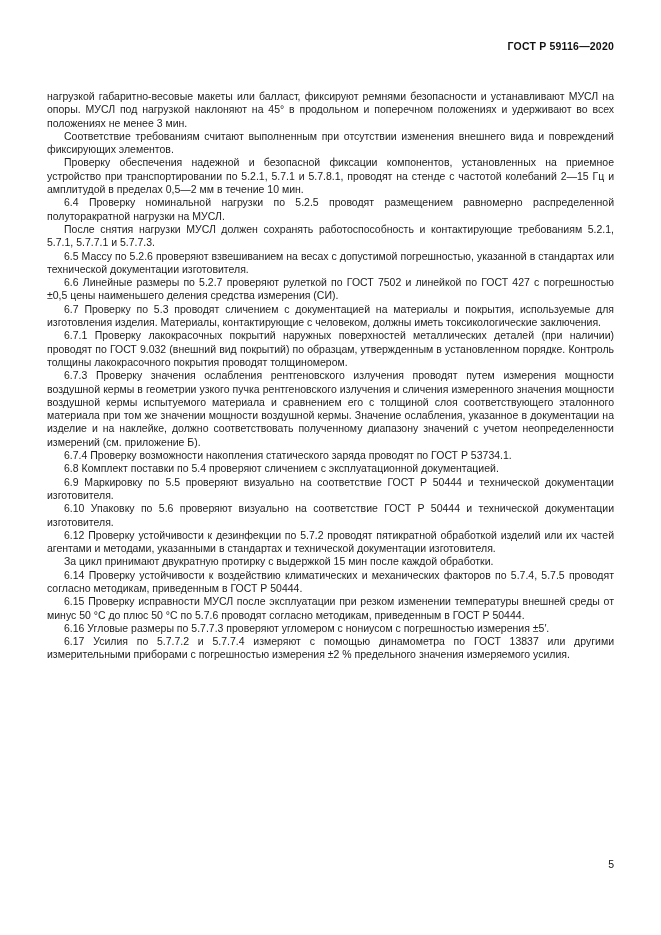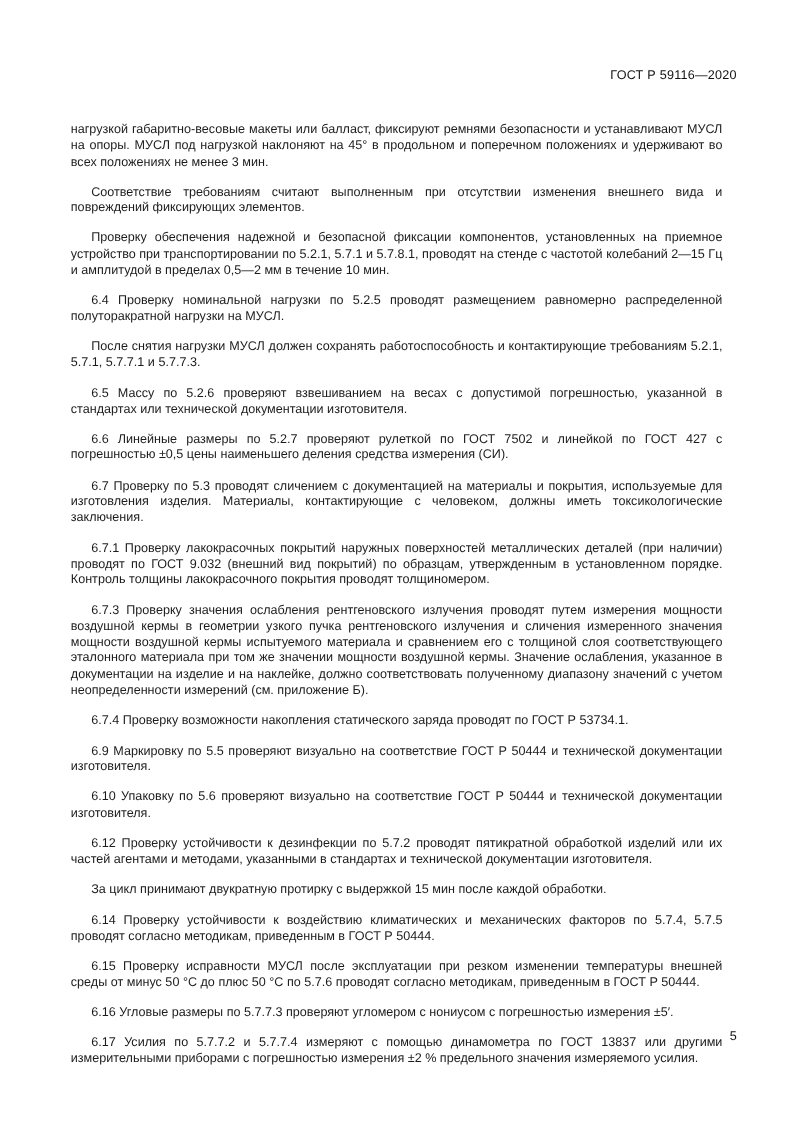--- a/index.html
+++ b/index.html
@@ -12,40 +12,40 @@
     width: 661px;
     height: 935px;
     background: #ffffff;
     font-family: "Liberation Sans", sans-serif;
     color: #1c1c1c;
     overflow: hidden;
     box-sizing: border-box;
   }
   .doc-header {
     position: absolute;
-    top: 57px;
+    top: 40px;
     right: 47px;
     font-size: 10.5px;
-    font-weight: normal;
+    font-weight: bold;
     letter-spacing: 0.2px;
     color: #111;
   }
   .doc-body {
     position: absolute;
     top: 90px;
     left: 47px;
     width: 567px;
     font-size: 10.5px;
     line-height: 13.3px;
     text-align: justify;
     hyphens: auto;
     -webkit-hyphens: auto;
   }
   .doc-body p.para {
-    margin: 12px;
+    margin: 0;
     padding: 0;
   }
   .doc-body p.para.indent {
     text-indent: 17px;
   }
   .page-number {
     position: absolute;
     top: 858px;
     right: 47px;
     font-size: 10.5px;
@@ -63,20 +63,21 @@
       <p class="para indent">Соответствие требованиям считают выполненным при отсутствии изменения внешнего вида и повреждений фиксирующих элементов.</p>
       <p class="para indent">Проверку обеспечения надежной и безопасной фиксации компонентов, установленных на приемное устройство при транспортировании по 5.2.1, 5.7.1 и 5.7.8.1, проводят на стенде с частотой колебаний 2—15 Гц и амплитудой в пределах 0,5—2 мм в течение 10 мин.</p>
       <p class="para indent">6.4 Проверку номинальной нагрузки по 5.2.5 проводят размещением равномерно распределенной полуторакратной нагрузки на МУСЛ.</p>
       <p class="para indent">После снятия нагрузки МУСЛ должен сохранять работоспособность и контактирующие требованиям 5.2.1, 5.7.1, 5.7.7.1 и 5.7.7.3.</p>
       <p class="para indent">6.5 Массу по 5.2.6 проверяют взвешиванием на весах с допустимой погрешностью, указанной в стандартах или технической документации изготовителя.</p>
       <p class="para indent">6.6 Линейные размеры по 5.2.7 проверяют рулеткой по ГОСТ 7502 и линейкой по ГОСТ 427 с погрешностью ±0,5 цены наименьшего деления средства измерения (СИ).</p>
       <p class="para indent">6.7 Проверку по 5.3 проводят сличением с документацией на материалы и покрытия, используемые для изготовления изделия. Материалы, контактирующие с человеком, должны иметь токсикологические заключения.</p>
       <p class="para indent">6.7.1 Проверку лакокрасочных покрытий наружных поверхностей металлических деталей (при наличии) проводят по ГОСТ 9.032 (внешний вид покрытий) по образцам, утвержденным в установленном порядке. Контроль толщины лакокрасочного покрытия проводят толщиномером.</p>
       <p class="para indent">6.7.3 Проверку значения ослабления рентгеновского излучения проводят путем измерения мощности воздушной кермы в геометрии узкого пучка рентгеновского излучения и сличения измеренного значения мощности воздушной кермы испытуемого материала и сравнением его с толщиной слоя соответствующего эталонного материала при том же значении мощности воздушной кермы. Значение ослабления, указанное в документации на изделие и на наклейке, должно соответствовать полученному диапазону значений с учетом неопределенности измерений (см. приложение Б).</p>
       <p class="para indent">6.7.4 Проверку возможности накопления статического заряда проводят по ГОСТ Р 53734.1.</p>
+      <p class="para indent">6.8 Комплект поставки по 5.4 проверяют сличением с эксплуатационной документацией.</p>
       <p class="para indent">6.9 Маркировку по 5.5 проверяют визуально на соответствие ГОСТ Р 50444 и технической документации изготовителя.</p>
       <p class="para indent">6.10 Упаковку по 5.6 проверяют визуально на соответствие ГОСТ Р 50444 и технической документации изготовителя.</p>
       <p class="para indent">6.12 Проверку устойчивости к дезинфекции по 5.7.2 проводят пятикратной обработкой изделий или их частей агентами и методами, указанными в стандартах и технической документации изготовителя.</p>
       <p class="para indent">За цикл принимают двукратную протирку с выдержкой 15 мин после каждой обработки.</p>
       <p class="para indent">6.14 Проверку устойчивости к воздействию климатических и механических факторов по 5.7.4, 5.7.5 проводят согласно методикам, приведенным в ГОСТ Р 50444.</p>
       <p class="para indent">6.15 Проверку исправности МУСЛ после эксплуатации при резком изменении температуры внешней среды от минус 50 °С до плюс 50 °С по 5.7.6 проводят согласно методикам, приведенным в ГОСТ Р 50444.</p>
       <p class="para indent">6.16 Угловые размеры по 5.7.7.3 проверяют угломером с нониусом с погрешностью измерения ±5′.</p>
       <p class="para indent">6.17 Усилия по 5.7.7.2 и 5.7.7.4 измеряют с помощью динамометра по ГОСТ 13837 или другими измерительными приборами с погрешностью измерения ±2 % предельного значения измеряемого усилия.</p>
     </div>
 

